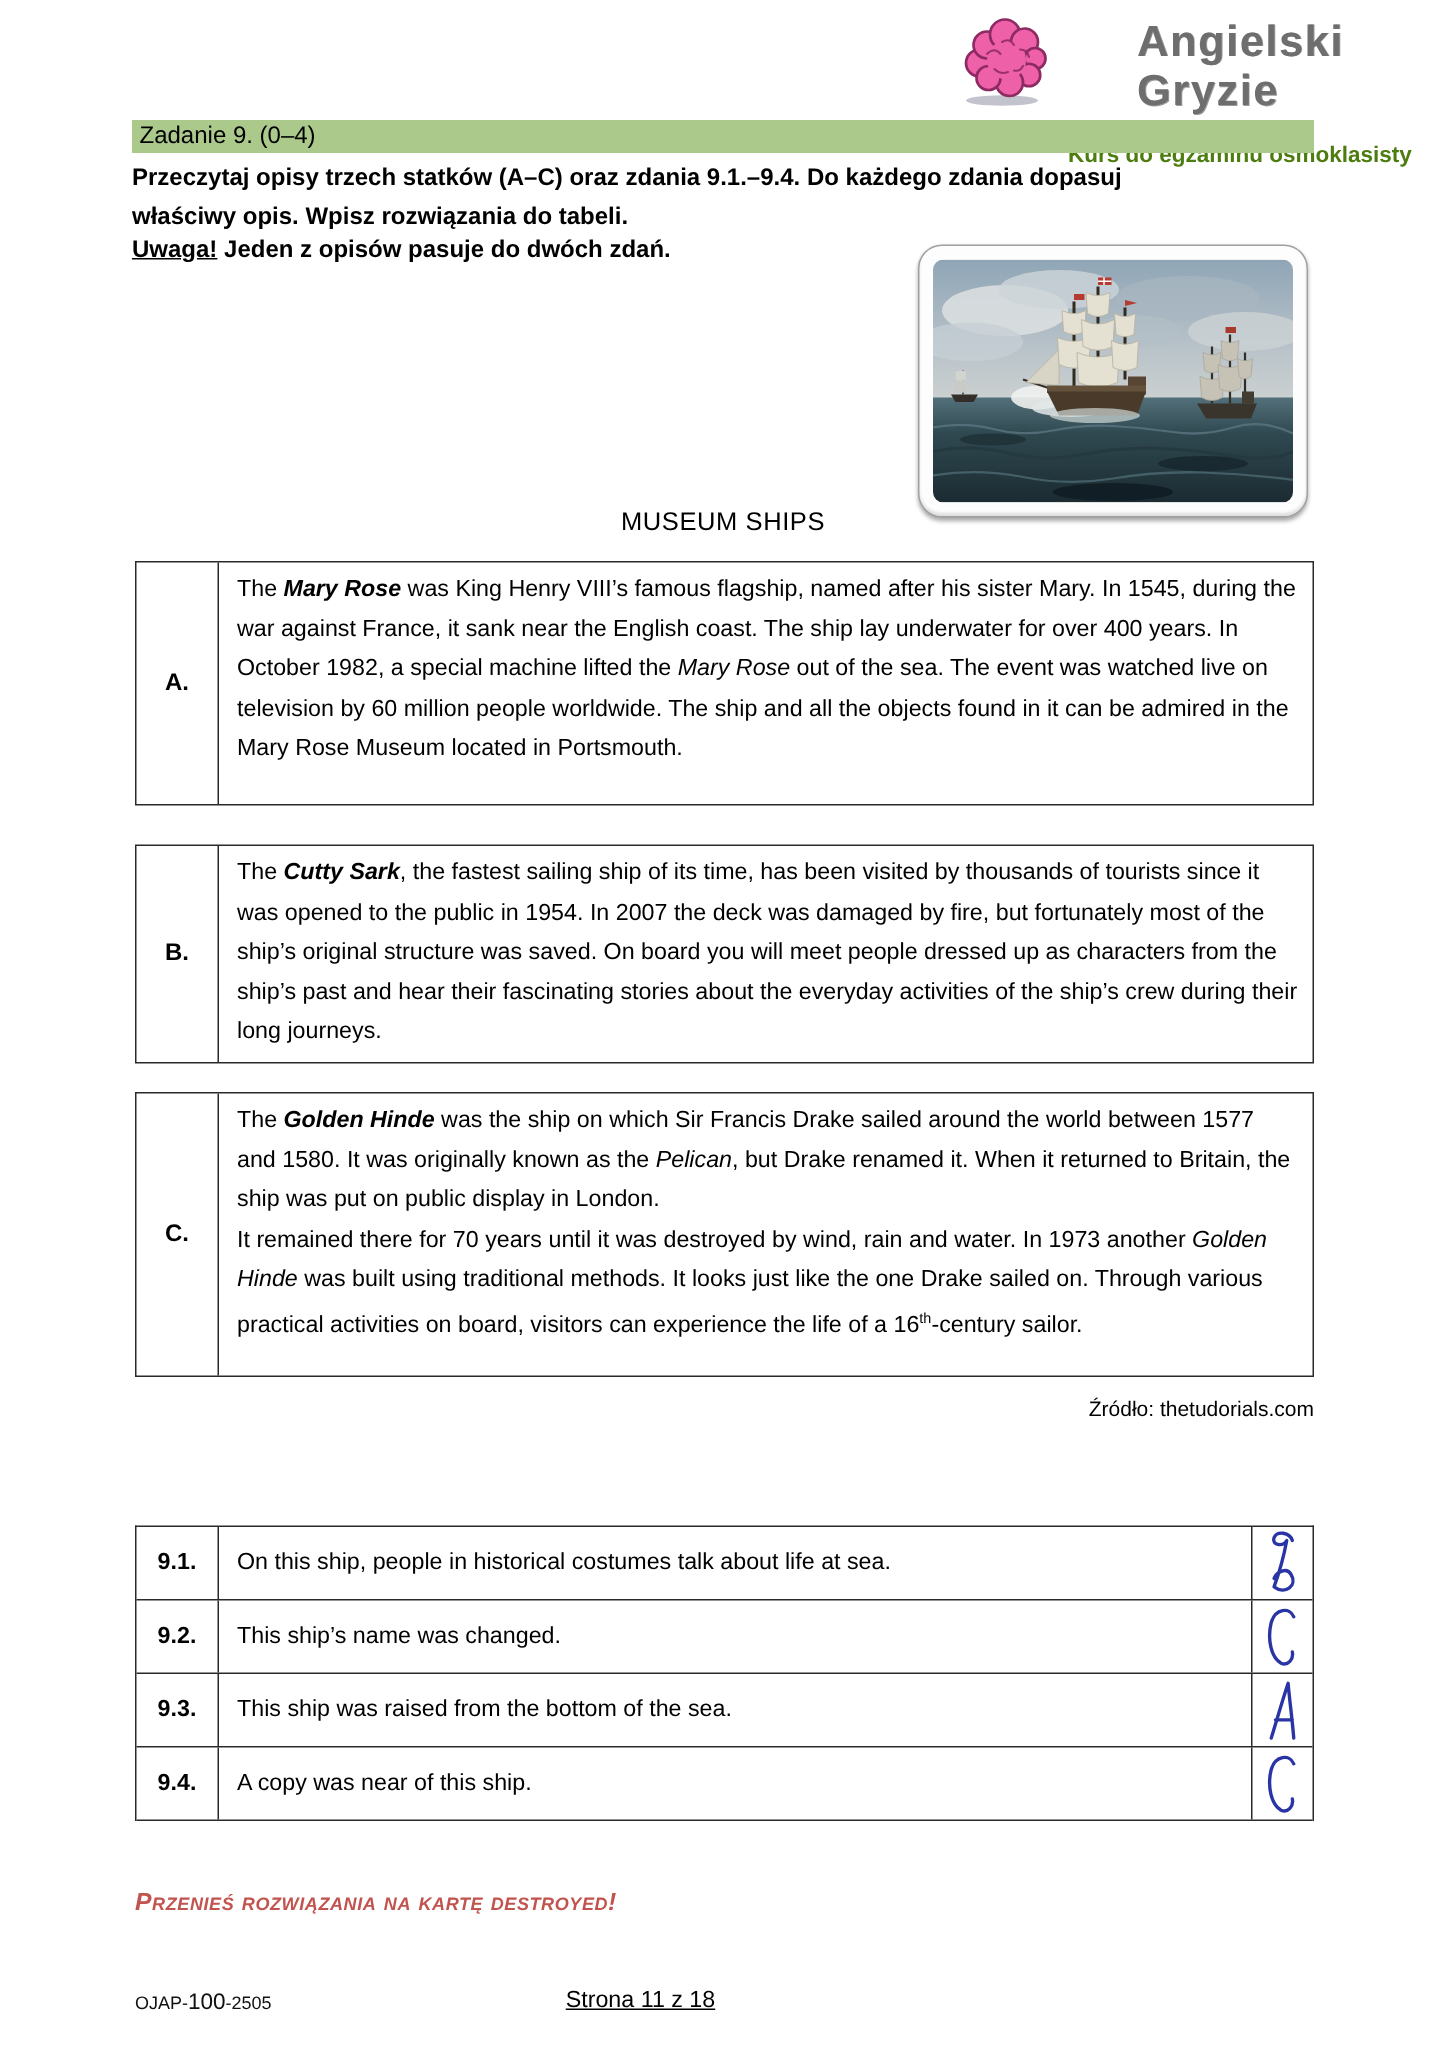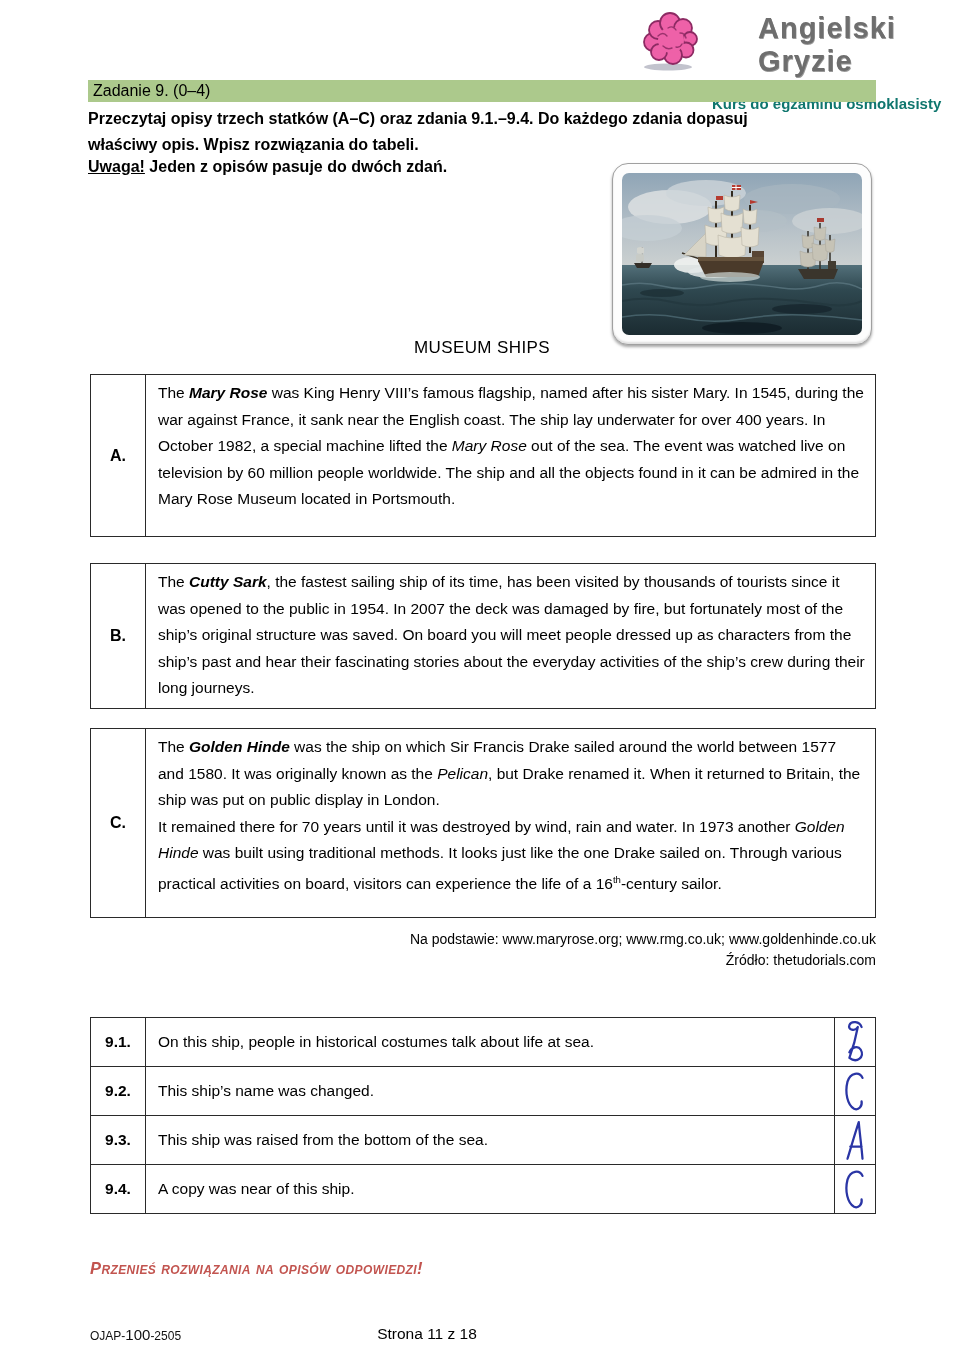--- a/index.html
+++ b/index.html
@@ -5,21 +5,21 @@
   html,body{margin:0;padding:0;background:#ffffff;}
   .page{position:relative;width:966px;height:1370px;background:#fff;
         font-family:"Liberation Sans", sans-serif;color:#000;overflow:hidden;}
 
   
   .logo{position:absolute;left:638px;top:6px;display:flex;align-items:flex-start;}
   .logo svg{width:64px;height:66px;flex:none;}
   .logo-text{margin-left:10px;padding-top:6px;}
   .logo-title{font-size:29px;font-weight:bold;color:#6e6e6e;letter-spacing:1px;
               text-shadow:0.6px 0.6px 0 #9a9a9a;margin-left:46px;}
-  .logo-sub{font-size:15px;font-weight:bold;color:#0f766e;margin-top:17px;}
+  .logo-sub{font-size:15px;font-weight:bold;color:#4d7c0f;margin-top:17px;}
 
   
   .task-header{position:absolute;left:88px;top:80px;width:788px;height:22px;
                background:#acc98c;font-weight:normal;font-size:16px;line-height:22px;
                padding-left:5px;box-sizing:border-box;}
   .instructions{position:absolute;left:88px;top:106px;width:724px;
                 font-weight:bold;font-size:16px;line-height:25.5px;}
   .note{position:absolute;left:88px;top:158px;font-weight:bold;font-size:16px;}
   .note .u{text-decoration:underline;}
 
@@ -64,21 +64,21 @@
         align-items:center;justify-content:center;}
   .qans svg{width:30px;height:46px;overflow:visible;}
 
   .transfer-note{position:absolute;left:90px;top:1259px;font-size:16.5px;
                  font-weight:bold;font-style:italic;font-variant:small-caps;
                  letter-spacing:.4px;color:#c2544f;}
 
   .footer-code{position:absolute;left:90px;top:1326px;font-size:12px;color:#111;}
   .footer-code .mid{font-size:15px;}
   .footer-page{position:absolute;left:0;top:1325px;width:854px;text-align:center;
-               font-size:15.5px;}
+               font-size:15.5px;text-decoration:underline;}
 </style>
 </head>
 <body>
 
 <div class="page">
 
   <div class="logo">
     <svg viewBox="0 0 64 66">
       <ellipse cx="30" cy="61" rx="24" ry="3.5" fill="#c2c3cd"></ellipse>
       <g fill="#ee61a8" stroke="#8d2a63" stroke-width="1.8">
@@ -206,21 +206,20 @@
     <div class="desc-label">B.</div>
     <div class="desc-text"><span class="run-n">The </span><span class="run-bi">Cutty Sark</span><span class="run-n">, the fastest sailing ship of its time, has been visited by thousands of tourists since it was opened to the public in 1954. In 2007 the deck was damaged by fire, but fortunately most of the ship’s original structure was saved. On board you will meet people dressed up as characters from the ship’s past and hear their fascinating stories about the everyday activities of the ship’s crew during their long journeys.</span></div>
   </div>
   <div class="desc-box desc-c">
     <div class="desc-label">C.</div>
     <div class="desc-text"><span class="run-n">The </span><span class="run-bi">Golden Hinde</span><span class="run-n"> was the ship on which Sir Francis Drake sailed around the world between 1577 and 1580. It was originally known as the </span><span class="run-i">Pelican</span><span class="run-n">, but Drake renamed it. When it returned to Britain, the ship was put on public display in London.
 It remained there for 70 years until it was destroyed by wind, rain and water. In 1973 another </span><span class="run-i">Golden Hinde</span><span class="run-n"> was built using traditional methods. It looks just like the one Drake sailed on. Through various practical activities on board, visitors can experience the life of a 16</span><span class="run-sup">th</span><span class="run-n">-century sailor.</span></div>
   </div>
 
   <div class="attribution">
-    <div>Na podstawie: www.maryrose.org; www.rmg.co.uk; www.goldenhinde.co.uk</div>
     <div>Źródło: thetudorials.com</div>
   </div>
 
   <div class="qtable">
     <div class="qrow">
       <div class="qnum">9.1.</div>
       <div class="qtext">On this ship, people in historical costumes talk about life at sea.</div>
       <div class="qans">
         <svg viewBox="0 0 32 48">
             <path fill="none" stroke-width="2.4" stroke-linecap="round" stroke-linejoin="round" d="M23 8 C21 2 12 1 10 6 C8 11 16 13 19 8 C17 19 14 30 10 41 C18 47 27 40 22 32 C19 27 12 30 10 35" stroke="#2a35a5"></path>
@@ -249,18 +248,18 @@
       <div class="qnum">9.4.</div>
       <div class="qtext">A copy was near of this ship.</div>
       <div class="qans">
         <svg viewBox="0 0 32 48">
             <path fill="none" stroke-width="2.4" stroke-linecap="round" stroke-linejoin="round" d="M24 10 C21 3 11 4 8 14 C5 26 8 39 15 43 C20 45 24 40 23 35" stroke="#2a35a5"></path>
           </svg>
       </div>
     </div>
   </div>
 
-  <div class="transfer-note">Przenieś rozwiązania na opisów odpowiedzi!</div>
+  <div class="transfer-note">Przenieś rozwiązania na kartę destroyed!</div>
 
   <div class="footer-code"><span>OJAP-</span><span class="mid">100</span><span>-2505</span></div>
   <div class="footer-page">Strona 11 z 18</div>
 
 </div>
 
 </body></html>

